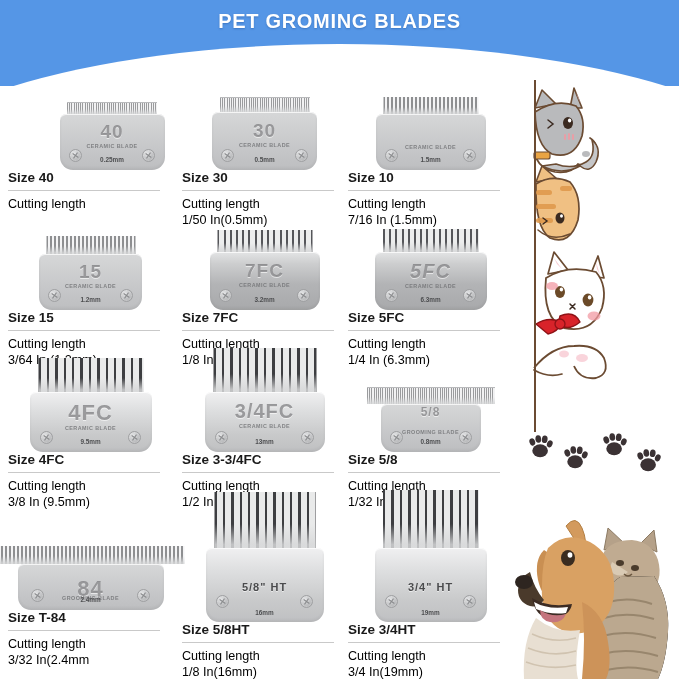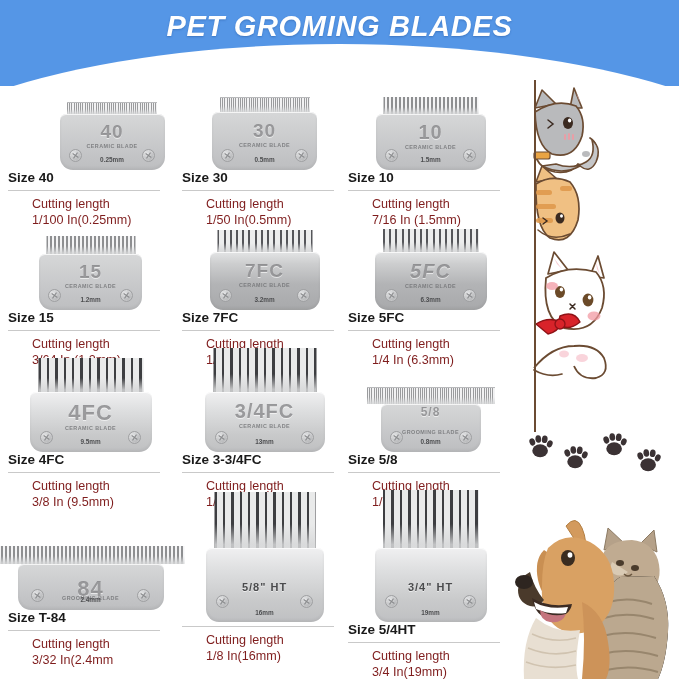--- a/index.html
+++ b/index.html
@@ -13,25 +13,24 @@
 
   
   .header{
     position:absolute;left:0;top:0;width:679px;height:86px;
     background:#5596e6;overflow:hidden;
   }
   .header-title{
     position:absolute;left:0;top:10px;width:679px;
     text-align:center;
     color:#ffffff;
-    font-size:29px;font-weight:bold;
+    font-size:20px;font-weight:bold;
     letter-spacing:.7px;
     text-shadow:0 1px 2px rgba(30,80,150,.45);
     font-family:"Liberation Sans", sans-serif;
-    font-style:italic;
   }
   
   .header-curve{
     position:absolute;left:-130px;top:44px;
     width:939px;height:150px;
     background:#ffffff;
     border-radius:50% 50% 0 0 / 100% 100% 0 0;
   }
 
   
@@ -116,24 +115,23 @@
 
   
   .size-label{
     font-size:13.5px;font-weight:bold;color:#1a1a1a;
     font-family:"Liberation Sans", sans-serif;
     line-height:1.15;
     white-space:nowrap;
   }
   .rule{height:1px;background:#c9c9c9;margin:4px 0 5px 0;width:152px;}
   .cut-line{
-    font-size:12.6px;color:#7f1d1d;line-height:1.28;
+    font-size:12.6px;color:#000000;line-height:1.28;
     font-family:"Liberation Sans", sans-serif;
     white-space:nowrap;
-    margin-left:24px;
   }
 
   
   .catstrip{position:absolute;left:512px;top:78px;width:120px;height:390px;}
   .catline{position:absolute;left:22px;top:2px;width:2px;height:352px;background:#6b4b32;}
   .paws{position:absolute;left:528px;top:432px;width:146px;height:60px;}
   .photo{
     position:absolute;left:508px;top:506px;width:171px;height:173px;overflow:hidden;
   }
 </style>
@@ -159,21 +157,20 @@
               <div class="blade-brand" style="top: 29.28px;">CERAMIC BLADE</div>
               <div class="blade-mm" style="bottom: 7px;">0.25mm</div>
               <div class="screw l" style="bottom: 8px;"></div>
               <div class="screw r" style="bottom: 8px;"></div>
             </div>
           </div>
         </div>
         <div class="size-label">Size 40</div>
         <div class="rule"></div>
         <div class="cut-line">Cutting length</div>
-        <div class="cut-line">1/100 In(0.25mm)</div>
       </div>
       <div class="cell" style="left: 182px; top: 0px;">
         <div class="blade-wrap" style="height: 92px;">
           <div class="blade">
             <div class="blade-body" style="width: 105px; height: 58px;">
               <div class="teeth fine" style="width: 90px; height: 14px;">
                 <div class="teeth-mask"></div>
               </div>
               <div class="blade-num" style="font-size: 19px; top: 7.54px;">30</div>
               <div class="blade-brand" style="top: 29.54px;">CERAMIC BLADE</div>
@@ -188,21 +185,20 @@
         <div class="cut-line">Cutting length</div>
         <div class="cut-line">1/50 In(0.5mm)</div>
       </div>
       <div class="cell" style="left: 348px; top: 0px;">
         <div class="blade-wrap" style="height: 92px;">
           <div class="blade">
             <div class="blade-body" style="width: 110px; height: 56px;">
               <div class="teeth med" style="width: 95px; height: 17px;">
                 <div class="teeth-mask"></div>
               </div>
-              <div class="blade-num" style="font-size: 20px; top: 7.28px;">10</div>
               <div class="blade-brand" style="top: 30.28px;">CERAMIC BLADE</div>
               <div class="blade-mm" style="bottom: 7px;">1.5mm</div>
               <div class="screw l" style="bottom: 8px;"></div>
               <div class="screw r" style="bottom: 8px;"></div>
             </div>
           </div>
         </div>
         <div class="size-label">Size 10</div>
         <div class="rule"></div>
         <div class="cut-line">Cutting length</div>
@@ -355,39 +351,40 @@
               <div class="teeth xcoarse" style="width: 101px; height: 56px;">
                 <div class="teeth-mask"></div>
               </div>
               <div class="blade-num" style="font-size: 11px; top: 32.56px; color: rgb(74, 75, 77);">5/8" HT</div>
               <div class="blade-mm" style="bottom: 6px;">16mm</div>
               <div class="screw l" style="bottom: 14px;"></div>
               <div class="screw r" style="bottom: 14px;"></div>
             </div>
           </div>
         </div>
+        <div class="size-label">Size 5/8HT</div>
         <div class="rule"></div>
         <div class="cut-line">Cutting length</div>
         <div class="cut-line">1/8 In(16mm)</div>
       </div>
       <div class="cell" style="left: 348px; top: 440px;">
         <div class="blade-wrap" style="height: 104px;">
           <div class="blade bright">
             <div class="blade-body" style="width: 112px; height: 74px;">
               <div class="teeth xcoarse" style="width: 96px; height: 58px;">
                 <div class="teeth-mask"></div>
               </div>
               <div class="blade-num" style="font-size: 11px; top: 32.56px; color: rgb(74, 75, 77);">3/4" HT</div>
               <div class="blade-mm" style="bottom: 6px;">19mm</div>
               <div class="screw l" style="bottom: 14px;"></div>
               <div class="screw r" style="bottom: 14px;"></div>
             </div>
           </div>
         </div>
-        <div class="size-label">Size 5/4HT</div>
+        <div class="size-label">Size 3/4HT</div>
         <div class="rule"></div>
         <div class="cut-line">Cutting length</div>
         <div class="cut-line">3/4 In(19mm)</div>
       </div>
     </div>
 
   <div class="catstrip">
     <div class="catline"></div>
 
     <svg width="120" height="390" viewBox="0 0 120 390">

